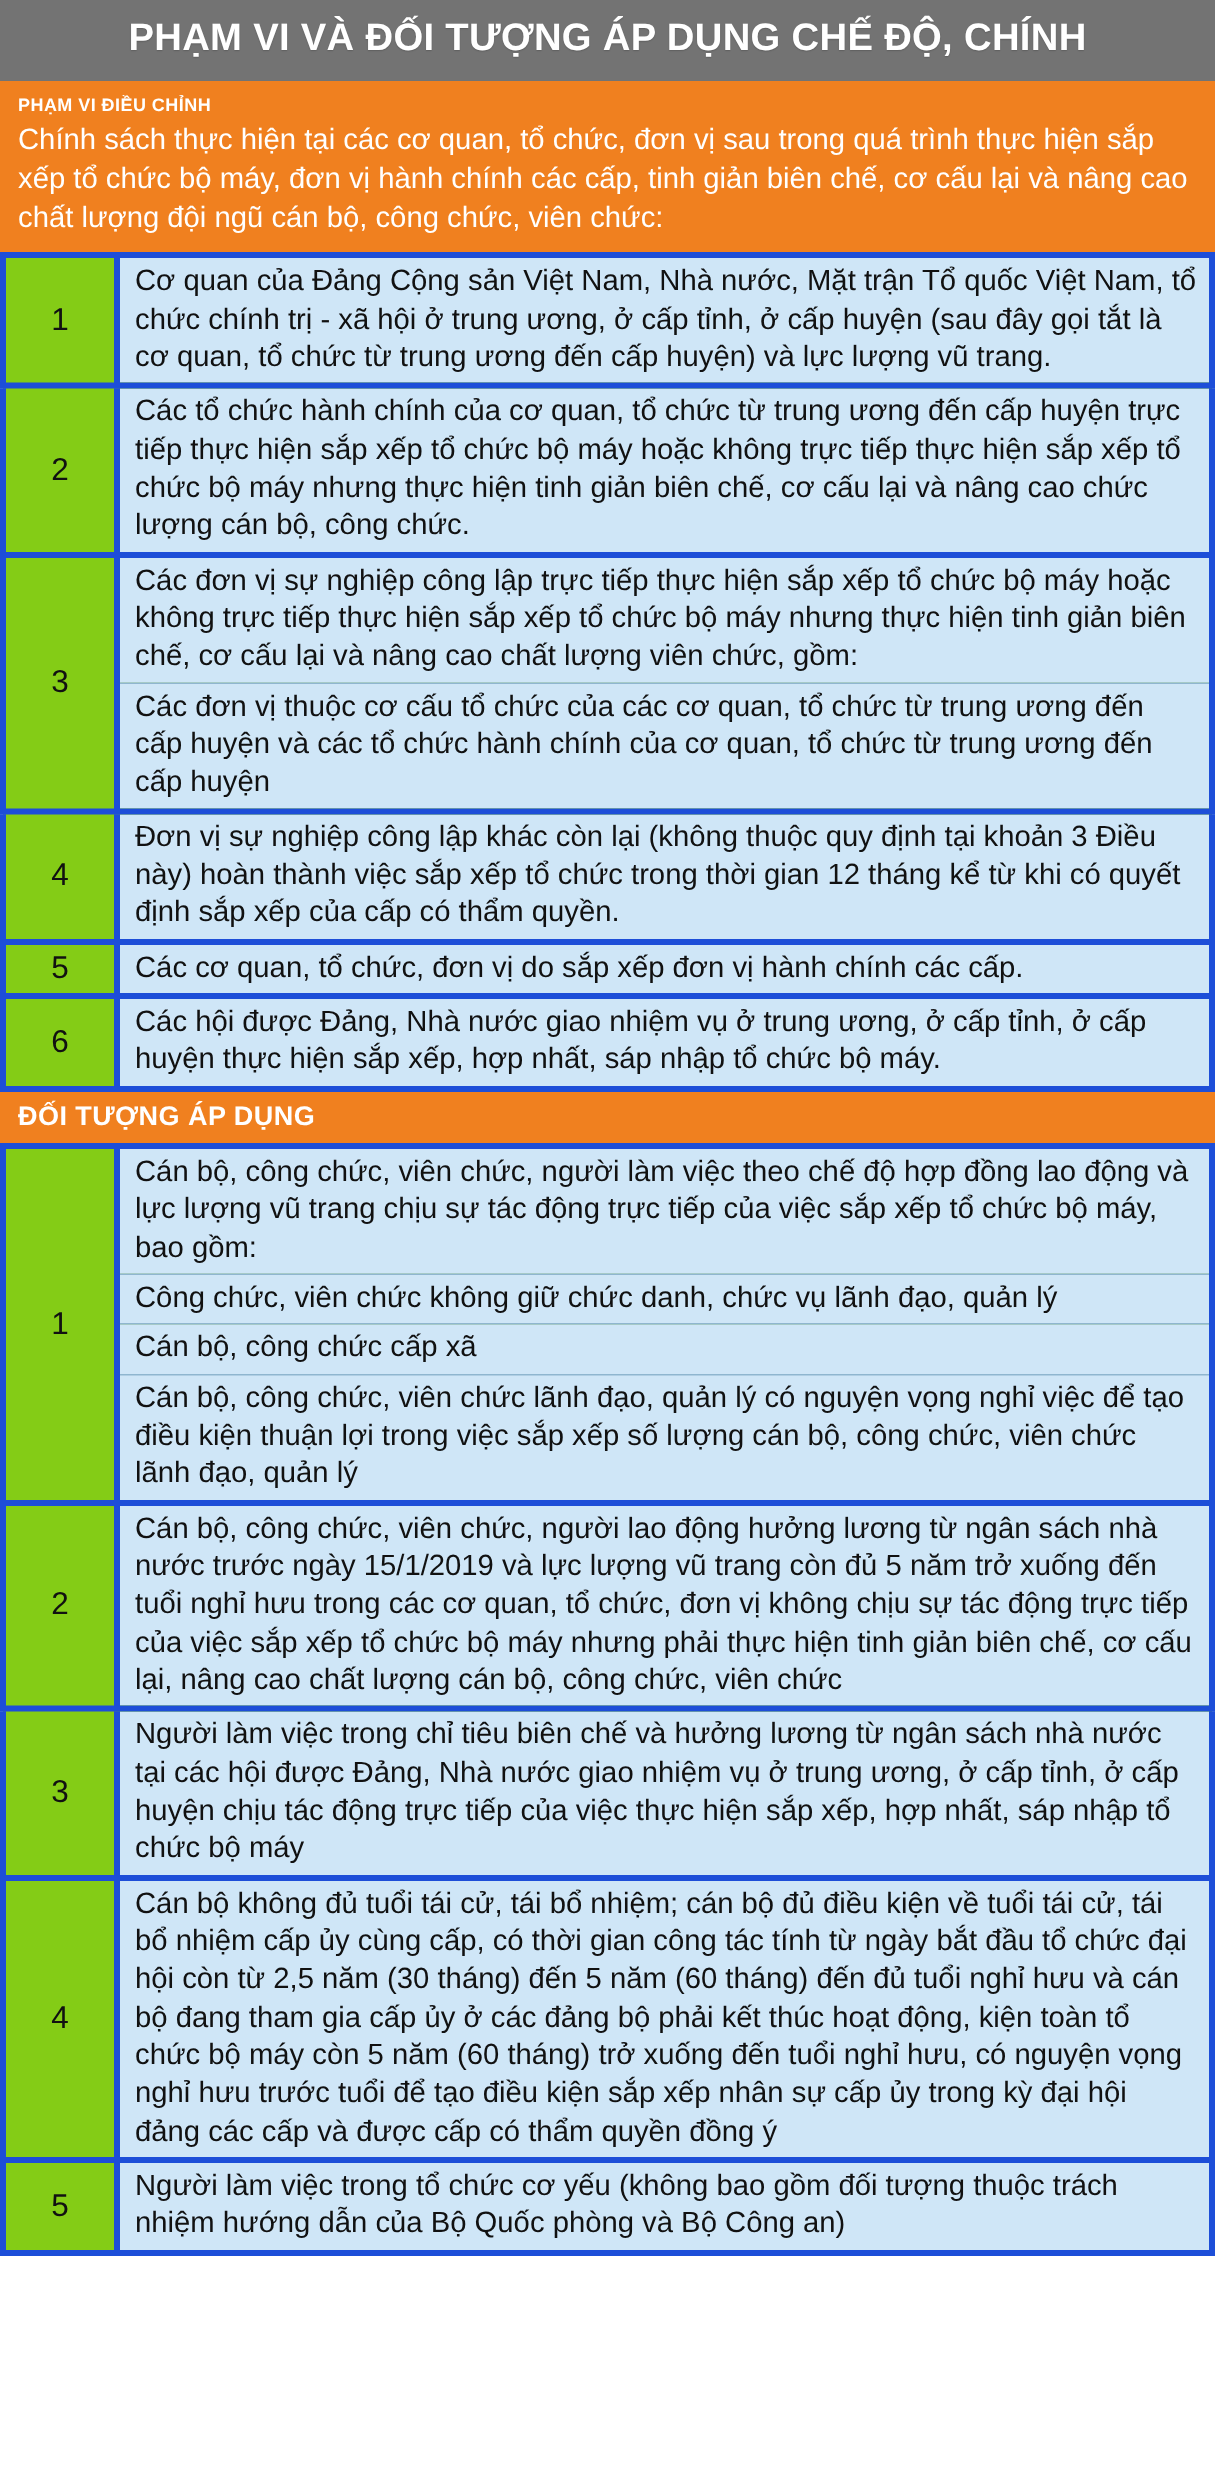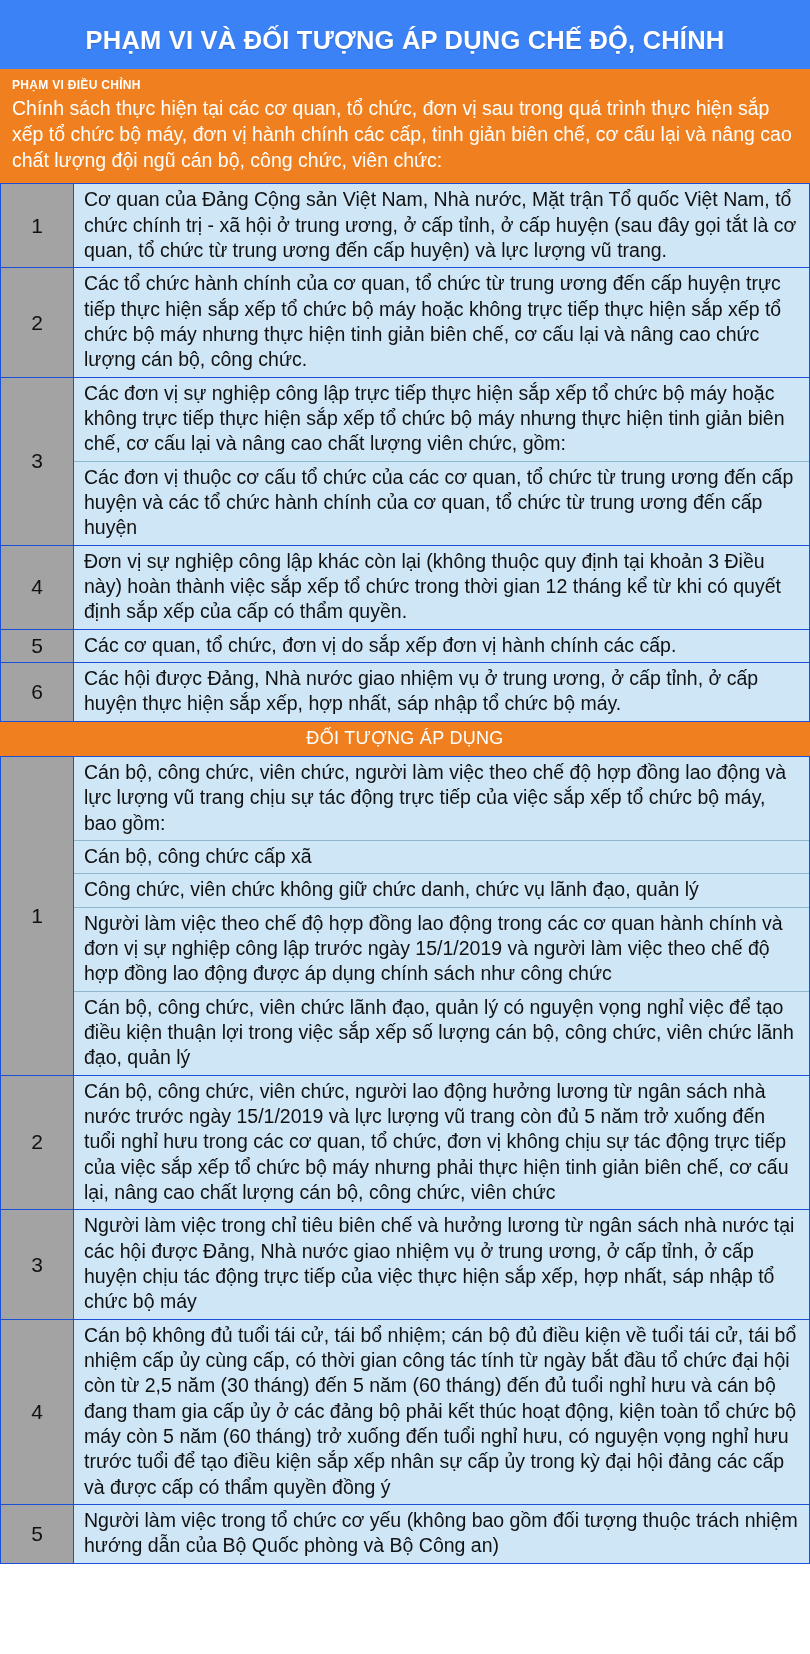--- a/index.html
+++ b/index.html
@@ -16,22 +16,22 @@
     width: 810px;
     min-height: 1654px;
     background: #ffffff;
     position: relative;
     display: flex;
     flex-direction: column;
   }
 
   
   .title-bar {
-    background: #3b82f6;
-    padding: 25px 26px 14px 26px;
+    background: #737373;
+    padding: 10px 26px 14px 26px;
     text-align: center;
   }
   .title-bar .title-line {
     color: #ffffff;
     font-weight: bold;
     font-size: 25.5px;
     line-height: 1.18;
     letter-spacing: 0.2px;
     text-shadow: 0 1px 1px rgba(0,0,0,0.18);
   }
@@ -53,37 +53,36 @@
     font-size: 19.5px;
     line-height: 1.32;
     margin-top: 3px;
   }
   .orange-bar {
     background: #f0801f;
     padding: 6px 12px 7px 12px;
   }
   .orange-bar .sec-title {
     color: #ffffff;
-    font-weight: normal;
+    font-weight: bold;
     font-size: 18px;
     letter-spacing: 0.3px;
-    text-align: center;
   }
 
   
   .tbl {
     width: 100%;
     border-collapse: collapse;
     background: #cfe6f7;
     table-layout: fixed;
   }
   .tbl td {
-    border: 1px solid #1d4ed8;
+    border: 4px solid #1d4ed8;
     vertical-align: middle;
-    background: #a3a3a3;
+    background: #84cc16;
   }
   .tbl td.numcell {
     width: 72px;
     text-align: center;
     font-size: 21px;
     color: #111111;
     padding: 2px 0;
   }
   .tbl td.textcell {
     padding: 0;
@@ -228,31 +227,26 @@
           <td class="textcell">
             <table class="sub-table">
               <tbody>
                 <tr>
                   <td>
                     <div class="body-txt">Cán bộ, công chức, viên chức, người làm việc theo chế độ hợp đồng lao động và lực lượng vũ trang chịu sự tác động trực tiếp của việc sắp xếp tổ chức bộ máy, bao gồm:</div>
                   </td>
                 </tr>
                 <tr>
                   <td>
+                    <div class="body-txt ital">Công chức, viên chức không giữ chức danh, chức vụ lãnh đạo, quản lý</div>
+                  </td>
+                </tr>
+                <tr>
+                  <td>
                     <div class="body-txt ital">Cán bộ, công chức cấp xã</div>
-                  </td>
-                </tr>
-                <tr>
-                  <td>
-                    <div class="body-txt ital">Công chức, viên chức không giữ chức danh, chức vụ lãnh đạo, quản lý</div>
-                  </td>
-                </tr>
-                <tr>
-                  <td>
-                    <div class="body-txt ital">Người làm việc theo chế độ hợp đồng lao động trong các cơ quan hành chính và đơn vị sự nghiệp công lập trước ngày 15/1/2019 và người làm việc theo chế độ hợp đồng lao động được áp dụng chính sách như công chức</div>
                   </td>
                 </tr>
                 <tr>
                   <td>
                     <div class="body-txt ital">Cán bộ, công chức, viên chức lãnh đạo, quản lý có nguyện vọng nghỉ việc để tạo điều kiện thuận lợi trong việc sắp xếp số lượng cán bộ, công chức, viên chức lãnh đạo, quản lý</div>
                   </td>
                 </tr>
               </tbody>
             </table>
           </td>

